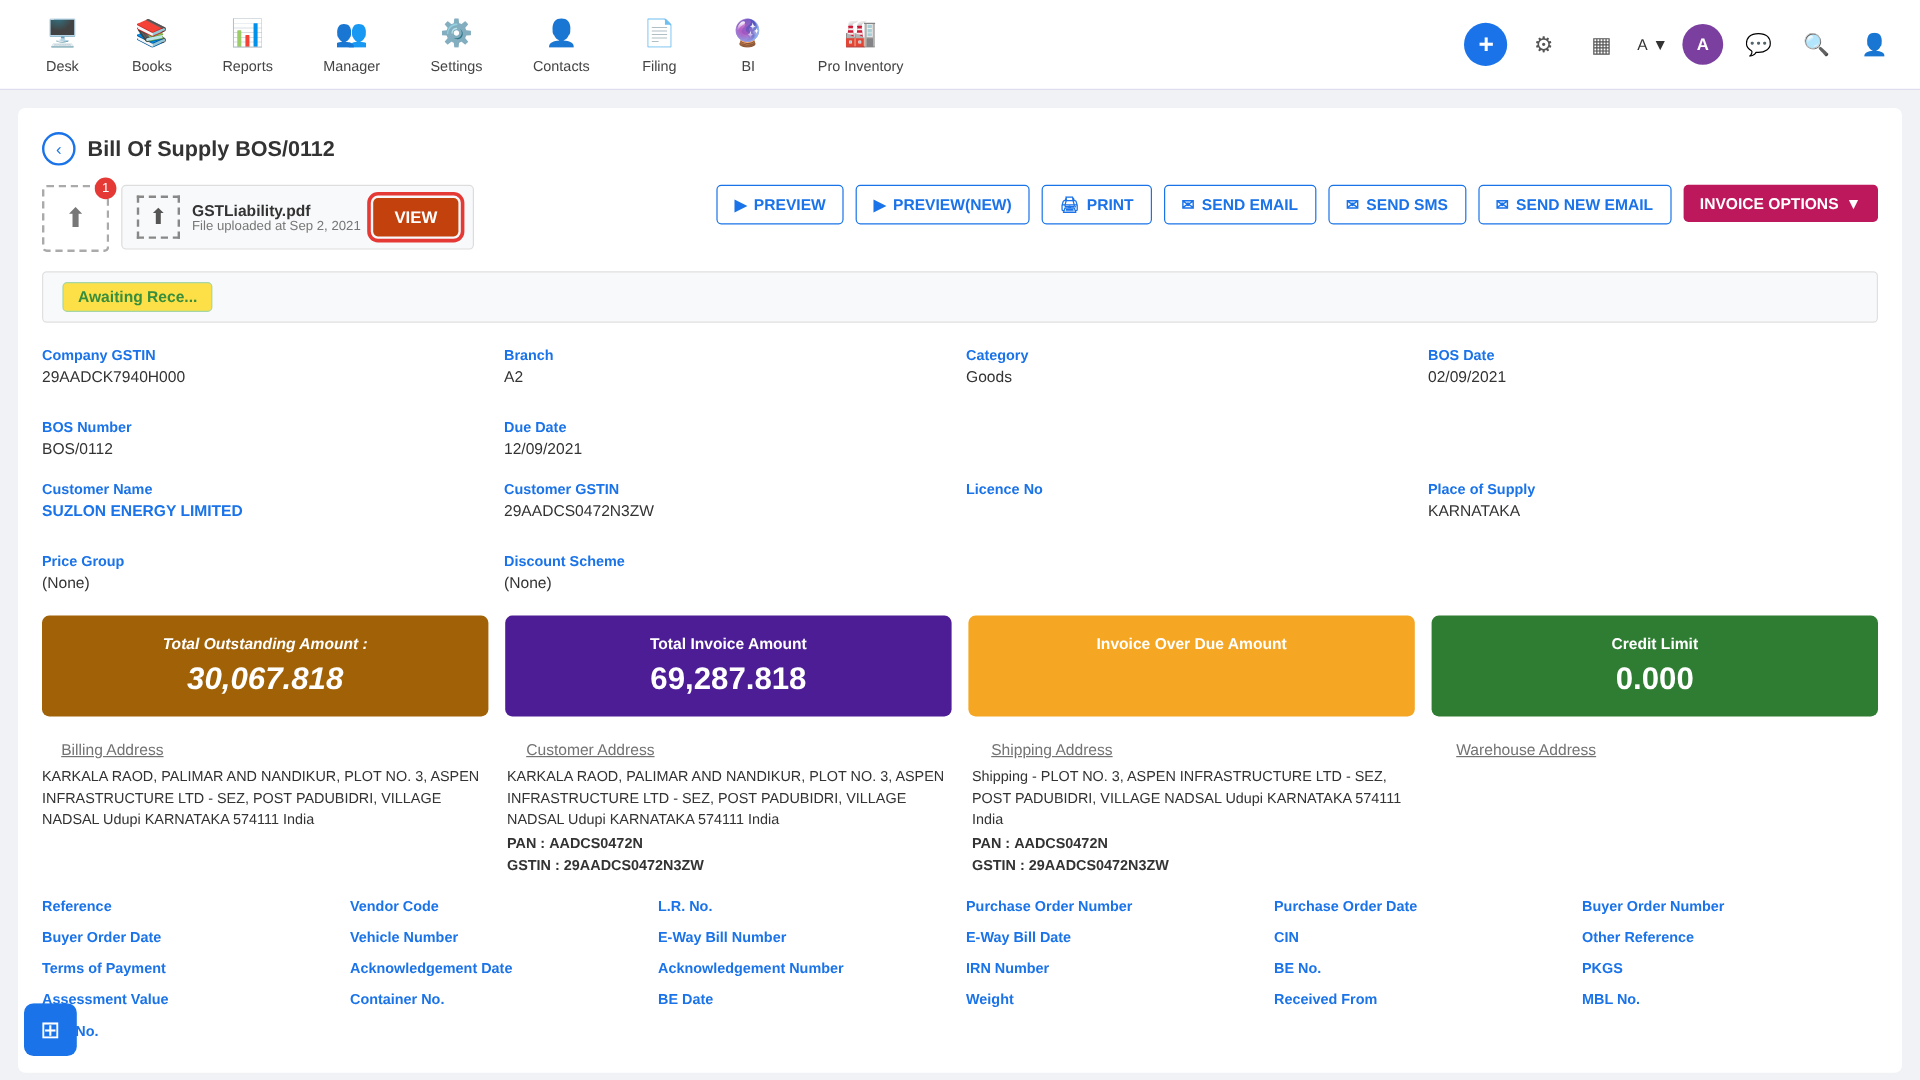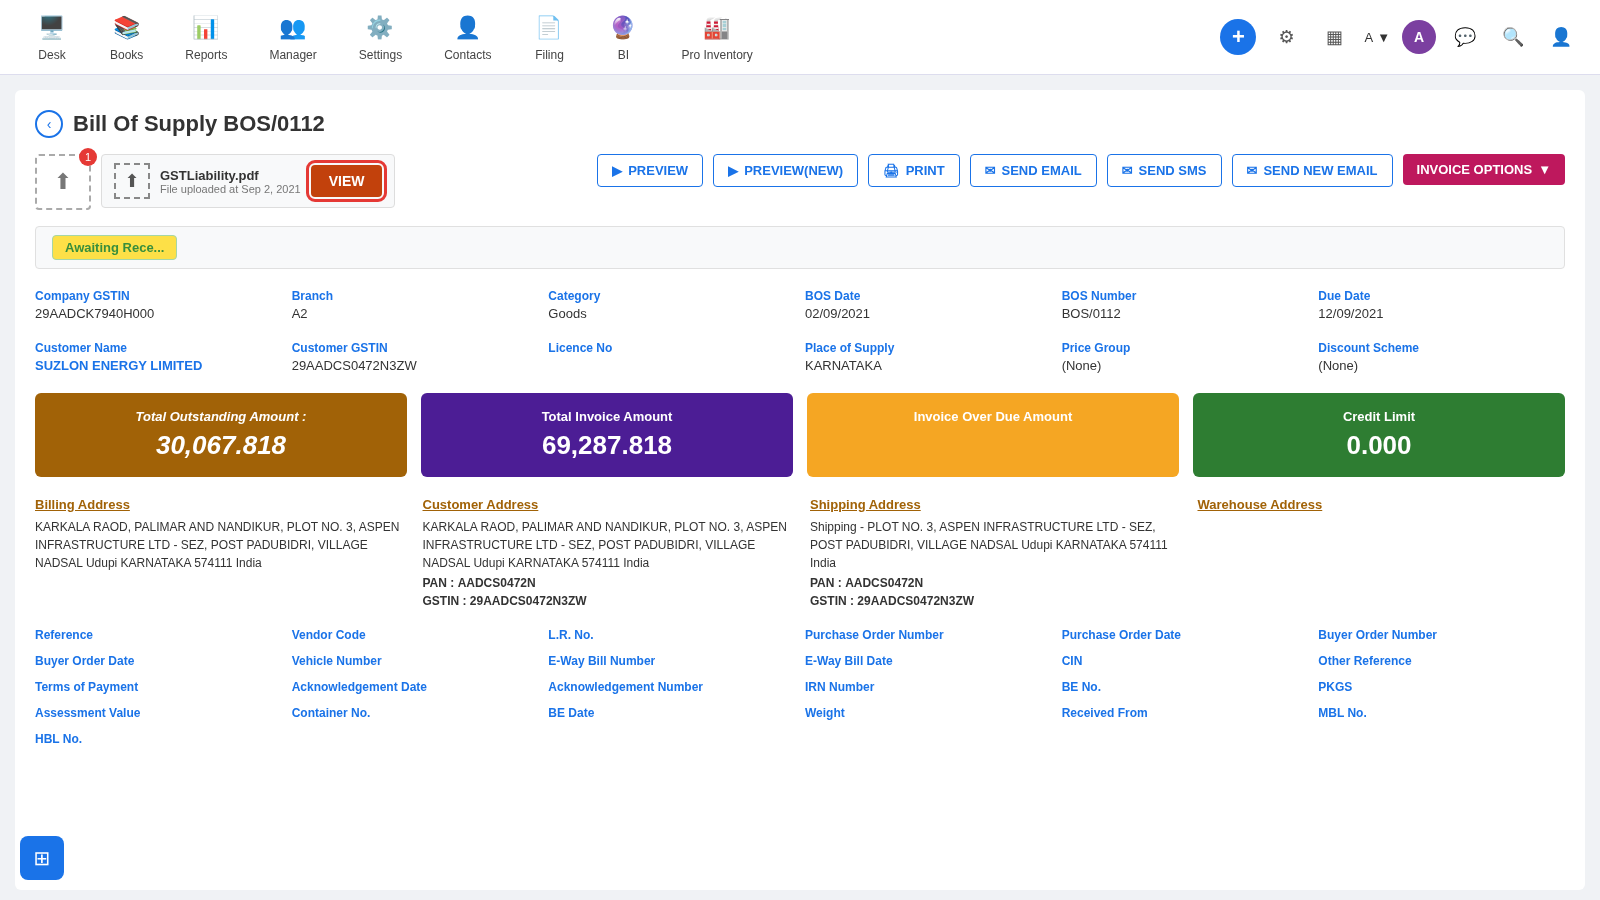--- a/index.html
+++ b/index.html
@@ -93,21 +93,21 @@
     .back-btn {
       width: 28px; height: 28px;
       border: 2px solid #1a73e8;
       border-radius: 50%;
       display: flex; align-items: center; justify-content: center;
       color: #1a73e8;
       cursor: pointer;
       font-size: 14px;
     }
     .page-title {
-      font-size: 22px;
+      font-size: 18px;
       font-weight: 600;
       color: #333;
     }
 
     
     .actions-row {
       display: flex;
       align-items: flex-start;
       gap: 10px;
       margin-bottom: 16px;
@@ -219,21 +219,21 @@
       color: #388e3c;
       padding: 4px 12px;
       border-radius: 4px;
       font-size: 13px;
       font-weight: 700;
     }
 
     
     .field-grid {
       display: grid;
-      grid-template-columns: repeat(6, 1fr);
+      grid-template-columns: repeat(4, 1fr);
       gap: 28px 10px;
       margin-bottom: 20px;
     }
     .field-label {
       color: #1a73e8;
       font-size: 12px;
       font-weight: 600;
       margin-bottom: 3px;
     }
     .field-value {
@@ -270,27 +270,28 @@
 
     
     .address-section {
       display: grid;
       grid-template-columns: 1fr 1fr 1fr 1fr;
       gap: 20px;
       margin-bottom: 20px;
     }
     .address-block {}
     .address-link {
-      color: #a16207;
+      color: #737373;
       font-size: 13px;
-      font-weight: 700;
+      font-weight: 400;
       text-decoration: underline;
       cursor: pointer;
       display: block;
       margin-bottom: 6px;
+      margin-left: 16px;
     }
     .address-text {
       font-size: 12px;
       color: #333;
       line-height: 1.5;
     }
     .address-sub {
       font-size: 12px;
       color: #333;
       margin-top: 4px;

